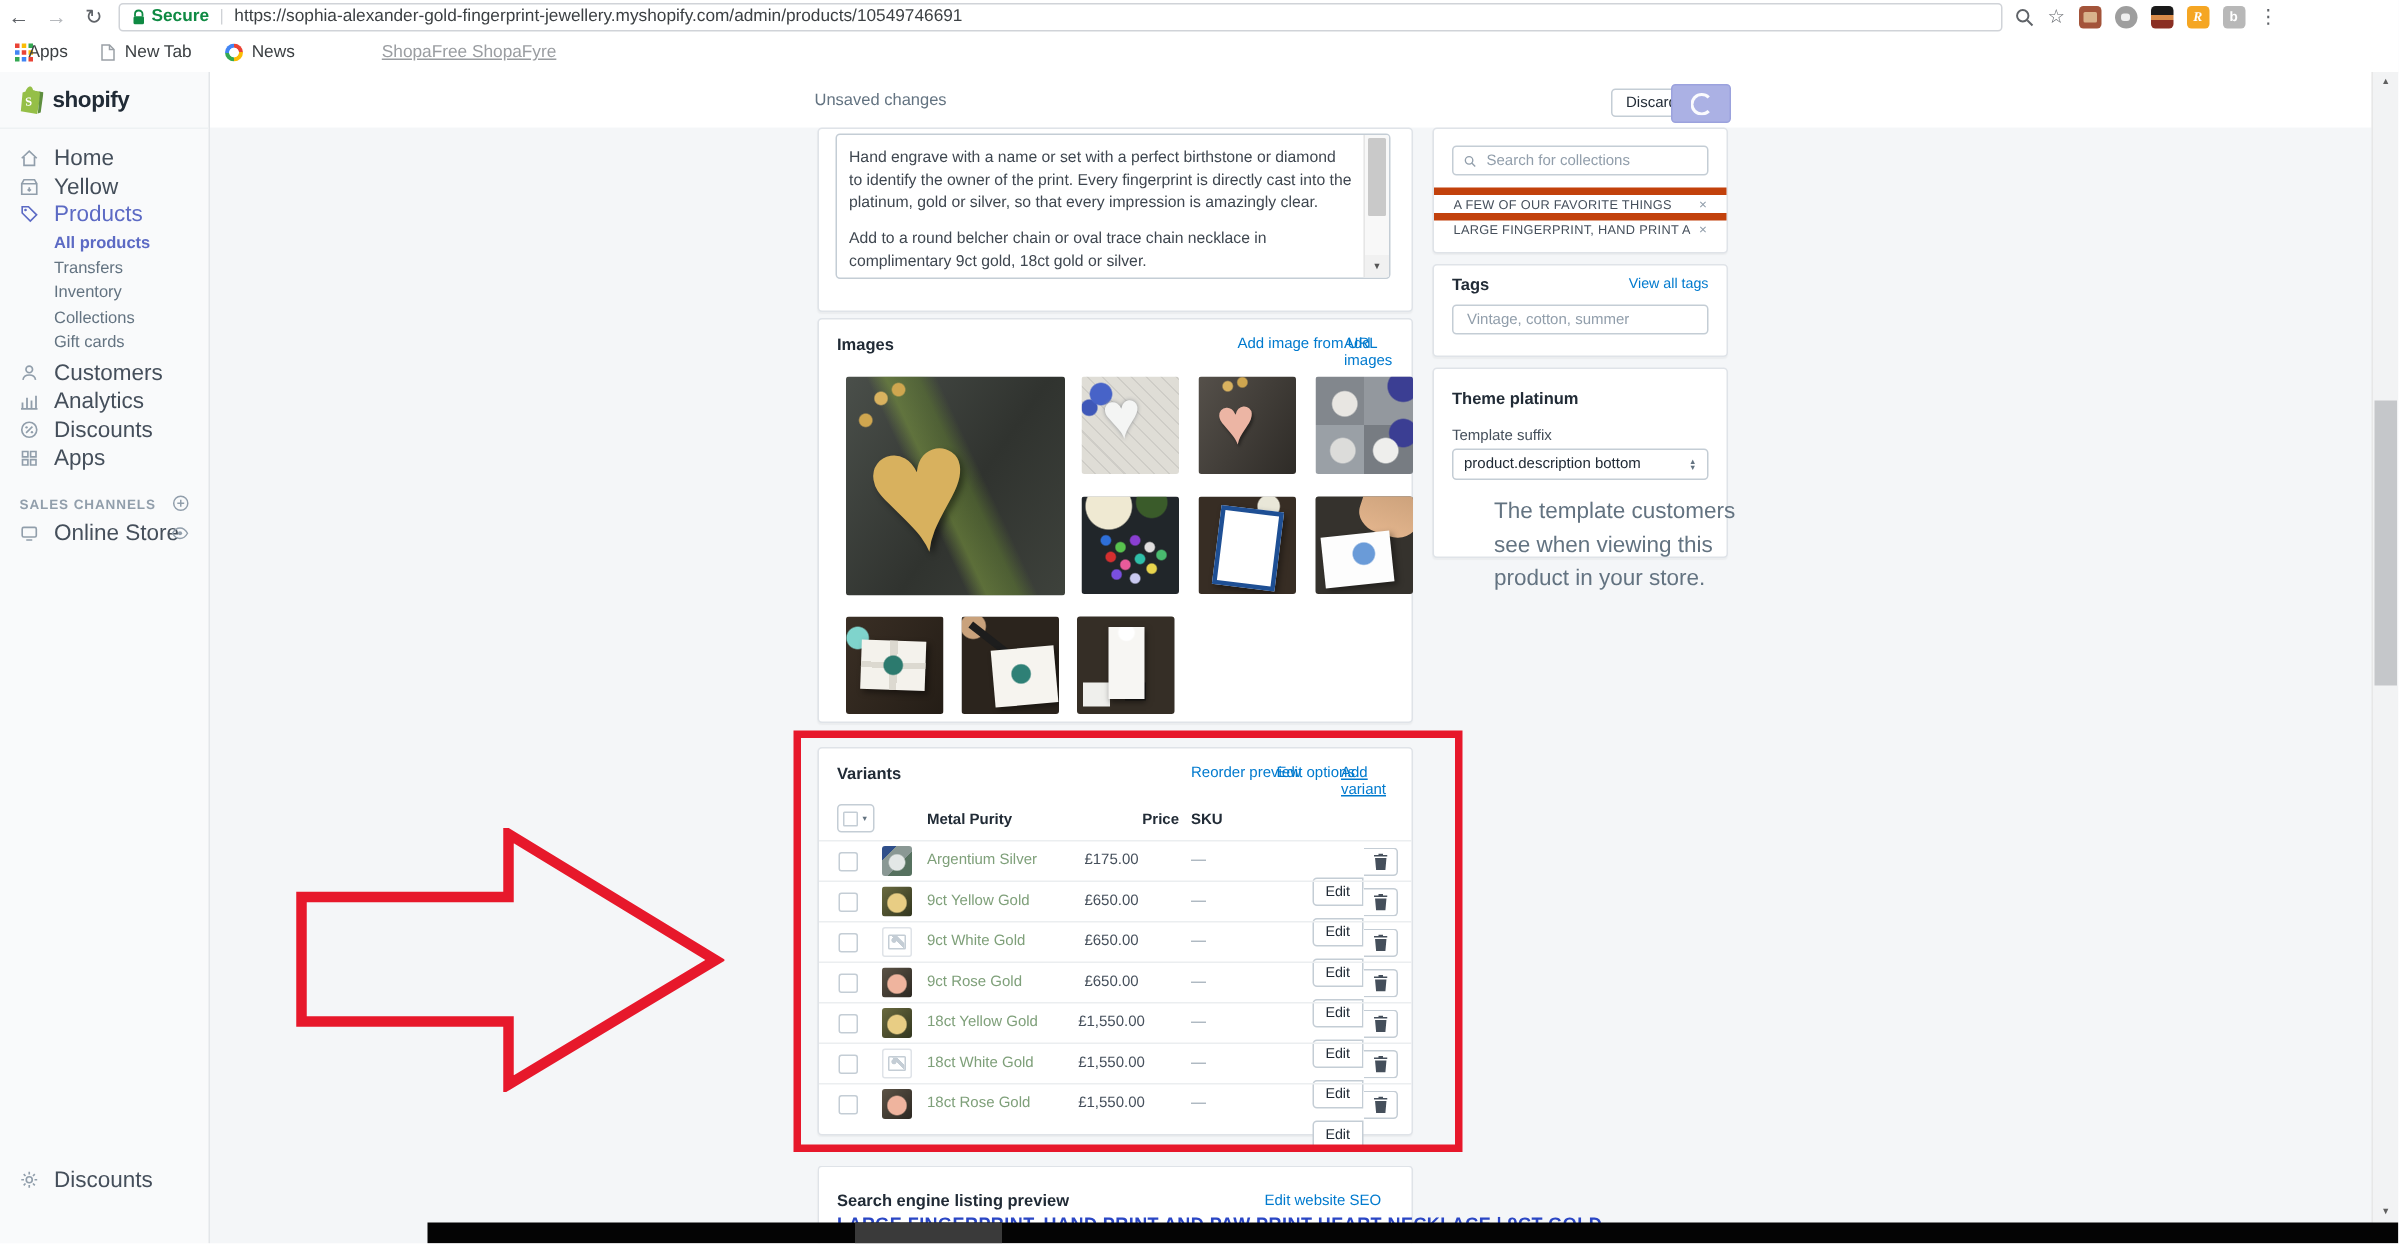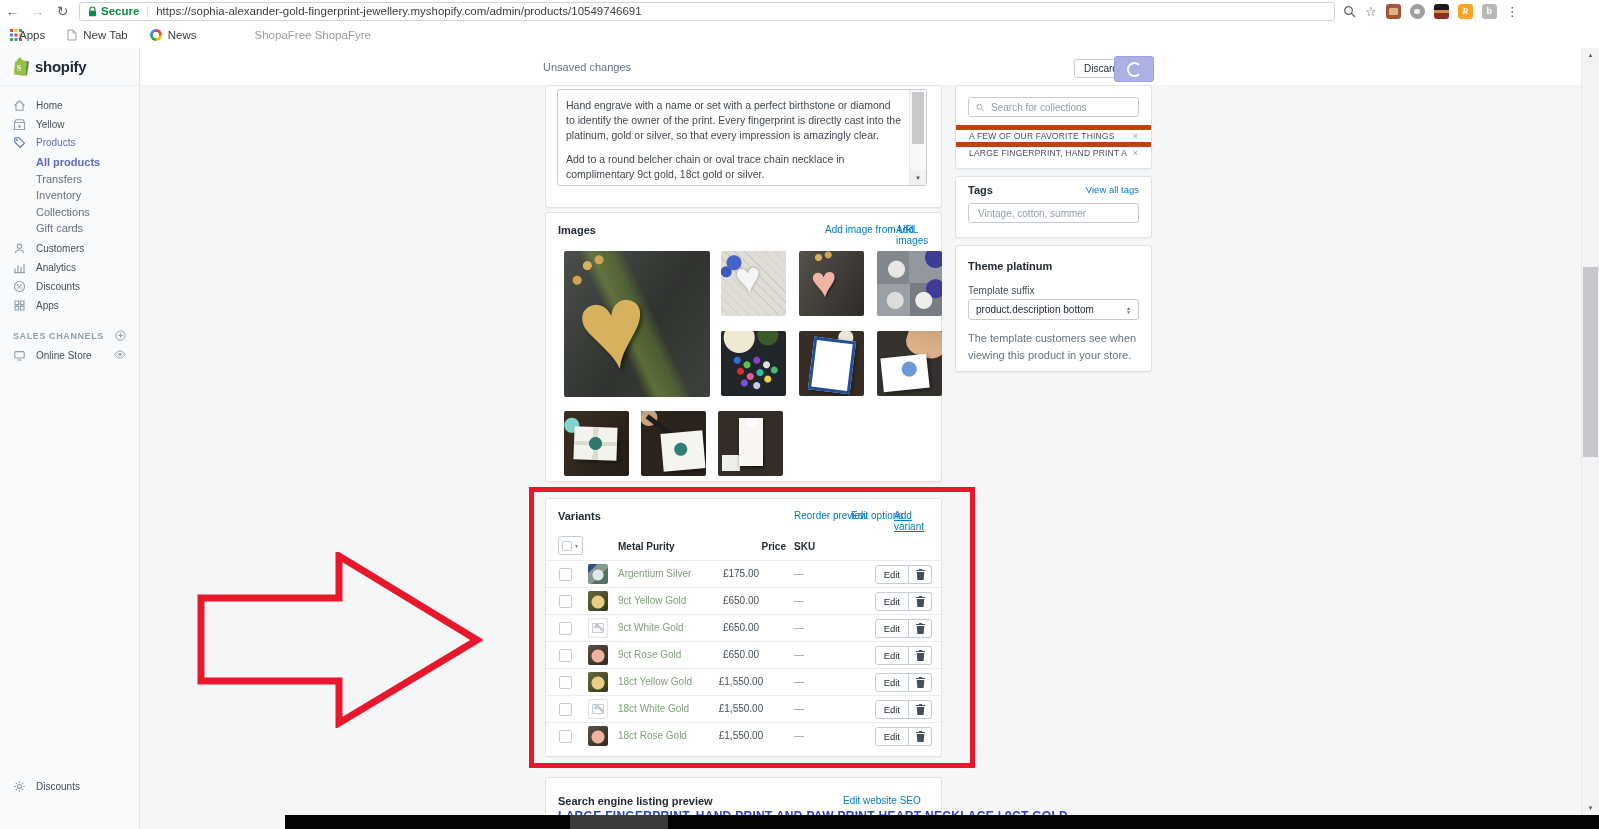--- a/index.html
+++ b/index.html
@@ -40,21 +40,21 @@
   .btn-discard{position:absolute;left:1074px;top:59px;height:19px;padding:0 9px;font-size:10px;color:#212b36;
                background:#fff;border:1px solid #c4cdd5;border-radius:3px;display:flex;align-items:center;}
   .btn-save{position:absolute;left:1114px;top:56px;width:38px;height:24px;background:#abb1e4;border:1px solid #9ba2dd;
             border-radius:3px;display:flex;align-items:center;justify-content:center;}
   .spinner{width:11px;height:11px;border:2px solid rgba(255,255,255,.95);border-right-color:transparent;border-radius:50%;}
 
   
   .sidebar{position:absolute;left:0;top:48px;width:139px;height:781px;background:#f9fafb;border-right:1px solid #e3e6e9;}
   .logo-row{height:37px;display:flex;align-items:center;gap:6px;padding-left:12px;border-bottom:1px solid #eef1f3;}
   .logo-text{font-size:15px;font-weight:bold;color:#212b36;letter-spacing:-.3px;}
-  .nav-item{position:absolute;left:0;width:100%;height:17px;display:flex;align-items:center;font-size:10px;color:#454f5b;}
+  .nav-item{position:absolute;left:0;width:100%;height:17px;display:flex;align-items:center;font-size:15px;color:#454f5b;}
   .nav-ico{width:13px;height:13px;margin:0 10px 0 13px;display:flex;align-items:center;justify-content:center;}
   .sub-item{position:absolute;left:0;width:100%;height:16px;display:flex;align-items:center;
             padding-left:36px;font-size:11px;color:#637381;box-sizing:border-box;}
   .purple{color:#5c6ac4 !important;}
   .sales-hdr{position:absolute;left:0;width:100%;height:14px;display:flex;align-items:center;
              font-size:9px;font-weight:bold;letter-spacing:.6px;color:#919eab;padding-left:13px;box-sizing:border-box;}
   .right-ico{position:absolute;right:13px;}
 
   
   .card{position:absolute;background:#fff;border:1px solid #dfe3e8;border-radius:3px;box-shadow:0 1px 1px rgba(0,0,0,.04);}
@@ -160,39 +160,39 @@
           linear-gradient(135deg,#5c5346,#2c2822);}
   .v-ph{background:#fff;border:1px solid #dfe3e8;box-sizing:border-box;display:flex;align-items:center;justify-content:center;}
   .v-ph::after{content:"";width:10px;height:8px;border:1px solid #c4cdd5;border-radius:1px;
                background:radial-gradient(circle at 30% 35%, #c4cdd5 0 1.5px, transparent 2px),
                linear-gradient(45deg, transparent 52%, #c4cdd5 53% 72%, transparent 73%);}
   .vname{position:absolute;left:72px;top:7px;font-size:10px;color:#7fa07a;}
   .vprice{position:absolute;left:150px;top:7px;width:90px;text-align:center;font-size:10px;color:#454f5b;}
   .vsku{position:absolute;left:248px;top:7px;font-size:10px;color:#919eab;}
   .btn-group{position:absolute;right:9px;top:4px;display:flex;}
   .btn-edit{height:17px;padding:0 8px;border:1px solid #c4cdd5;border-radius:3px 0 0 3px;background:#fff;
-            font-size:9.5px;color:#212b36;display:flex;align-items:center;}
+            font-size:9.5px;color:#212b36;display:flex;align-items:center;margin-top:20px;}
   .btn-trash{width:22px;height:17px;border:1px solid #c4cdd5;border-left:none;border-radius:0 3px 3px 0;background:#fff;
              display:flex;align-items:center;justify-content:center;box-sizing:content-box;}
 
   
   .input{border:1px solid #c4cdd5;border-radius:3px;background:#fff;height:20px;display:flex;align-items:center;
          box-sizing:border-box;padding:0 7px;gap:5px;}
   .input input{border:none;outline:none;font-size:10px;color:#454f5b;width:100%;background:transparent;
                font-family:"Liberation Sans","DejaVu Sans",sans-serif;}
   .input input::placeholder{color:#919eab;}
   .coll-row{position:absolute;left:0;width:100%;height:17px;border-top:5px solid #c2410c;display:flex;align-items:center;
             justify-content:space-between;padding:0 13px;box-sizing:border-box;}
   .coll-name{font-size:8.5px;color:#454f5b;letter-spacing:.2px;white-space:nowrap;overflow:hidden;}
   .coll-x{font-size:9px;color:#919eab;margin-left:6px;}
   .select{border:1px solid #c4cdd5;border-radius:3px;background:#fff;height:21px;display:flex;align-items:center;
           justify-content:space-between;padding:0 7px;box-sizing:border-box;}
   .select .val{font-size:10px;color:#212b36;}
   .stepper{display:flex;flex-direction:column;line-height:4px;color:#637381;font-size:5px;}
-  .help{font-size:11px;color:#637381;line-height:1.5;}
+  .help{font-size:15px;color:#637381;line-height:1.5;margin-left:28px;}
 
   
   .seo-title{position:absolute;left:12px;top:31px;font-size:12px;font-weight:bold;color:#2a46c4;letter-spacing:.3px;
              white-space:nowrap;}
 
   
   .vscroll{position:absolute;right:0;top:48px;width:17px;height:767px;background:#f2f3f4;border-left:1px solid #e7e7e7;}
   .vthumb2{position:absolute;left:1px;right:1px;top:219px;height:190px;background:#c5c7ca;}
   .sarrow{position:absolute;left:0;width:17px;height:12px;display:flex;align-items:center;justify-content:center;
           font-size:6px;color:#606060;}
@@ -248,21 +248,21 @@
       <svg width="10" height="12" viewBox="0 0 10 12">
         <path d="M1 1h5l3 3v7H1z" fill="#fff" stroke="#9aa0a6" stroke-width="1"></path>
         <path d="M6 1v3h3" fill="none" stroke="#9aa0a6" stroke-width="1"></path>
       </svg>
       <span>New Tab</span>
     </span>
     <span class="bm">
       <span class="g-icon"></span>
       <span>News</span>
     </span>
-    <span class="bm bm-gray" style="margin-left:58px;">
+    <span class="bm bm-gray" style="margin-left:58px;text-decoration:underline;">
       <span>ShopaFree ShopaFyre</span>
     </span>
   </div>
 
   <div class="main-bg"></div>
   <div class="admin-header"></div>
   <span class="unsaved">Unsaved changes</span>
   <button class="btn-discard">Discard</button>
   <div class="btn-save">
     <span class="spinner"></span>

